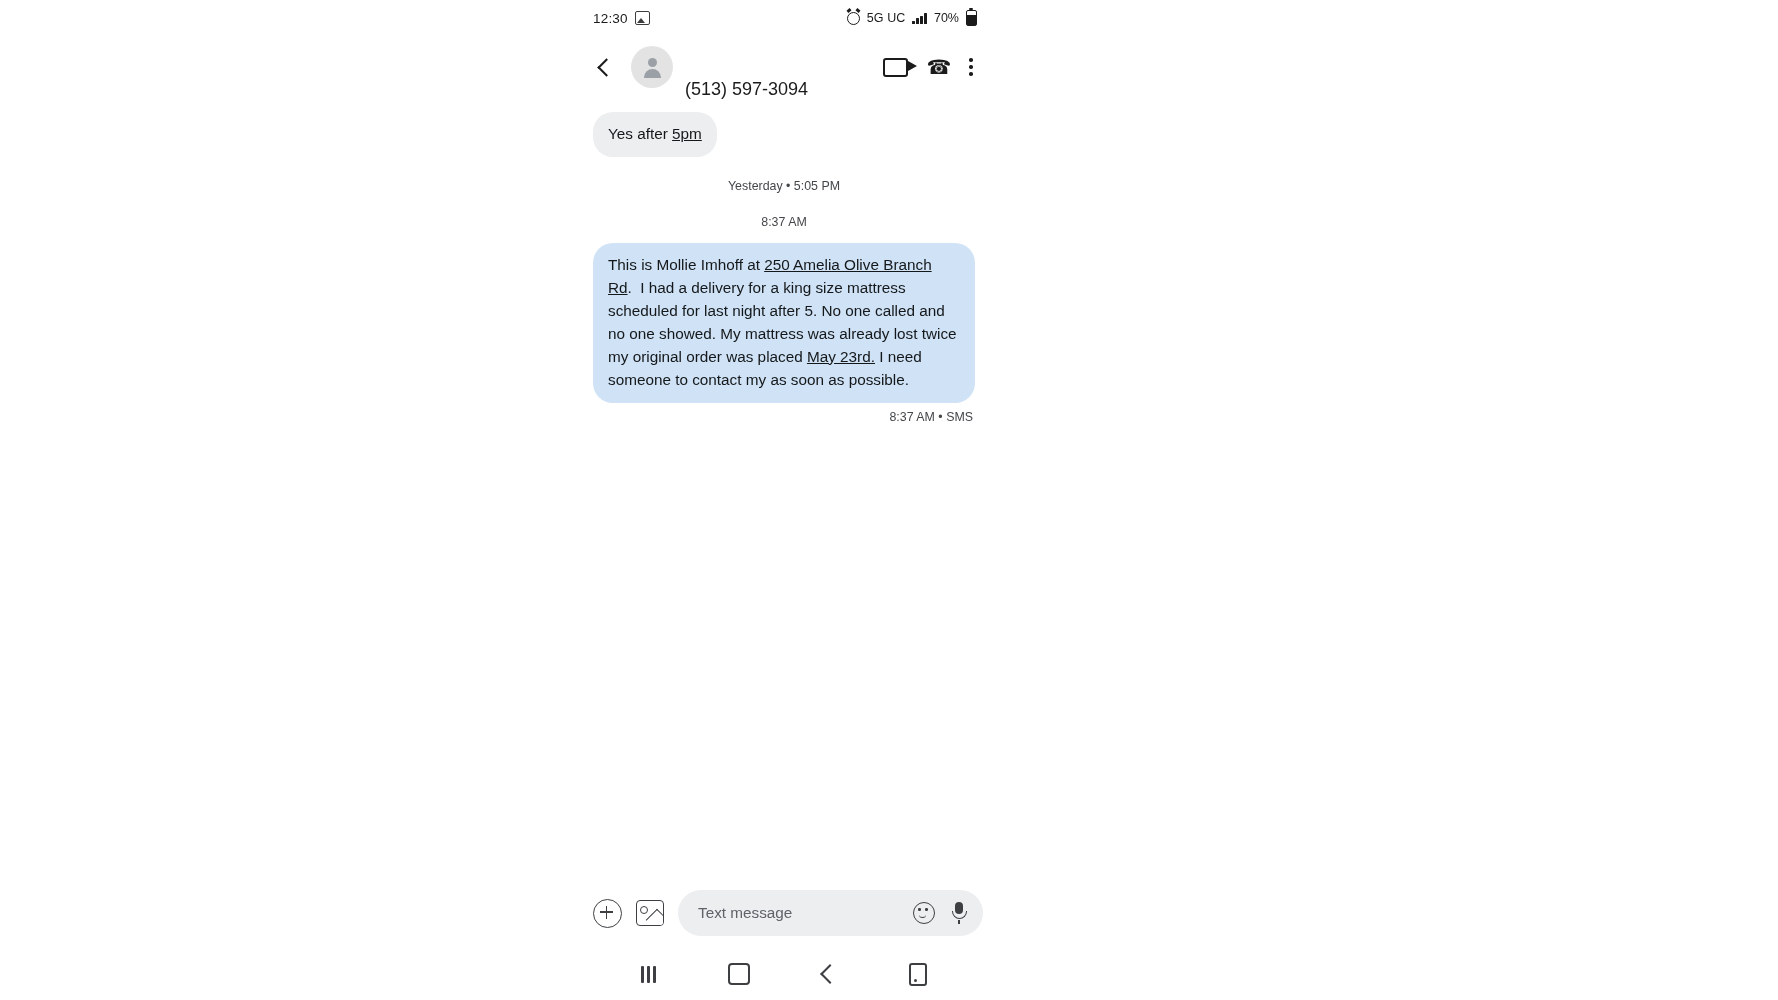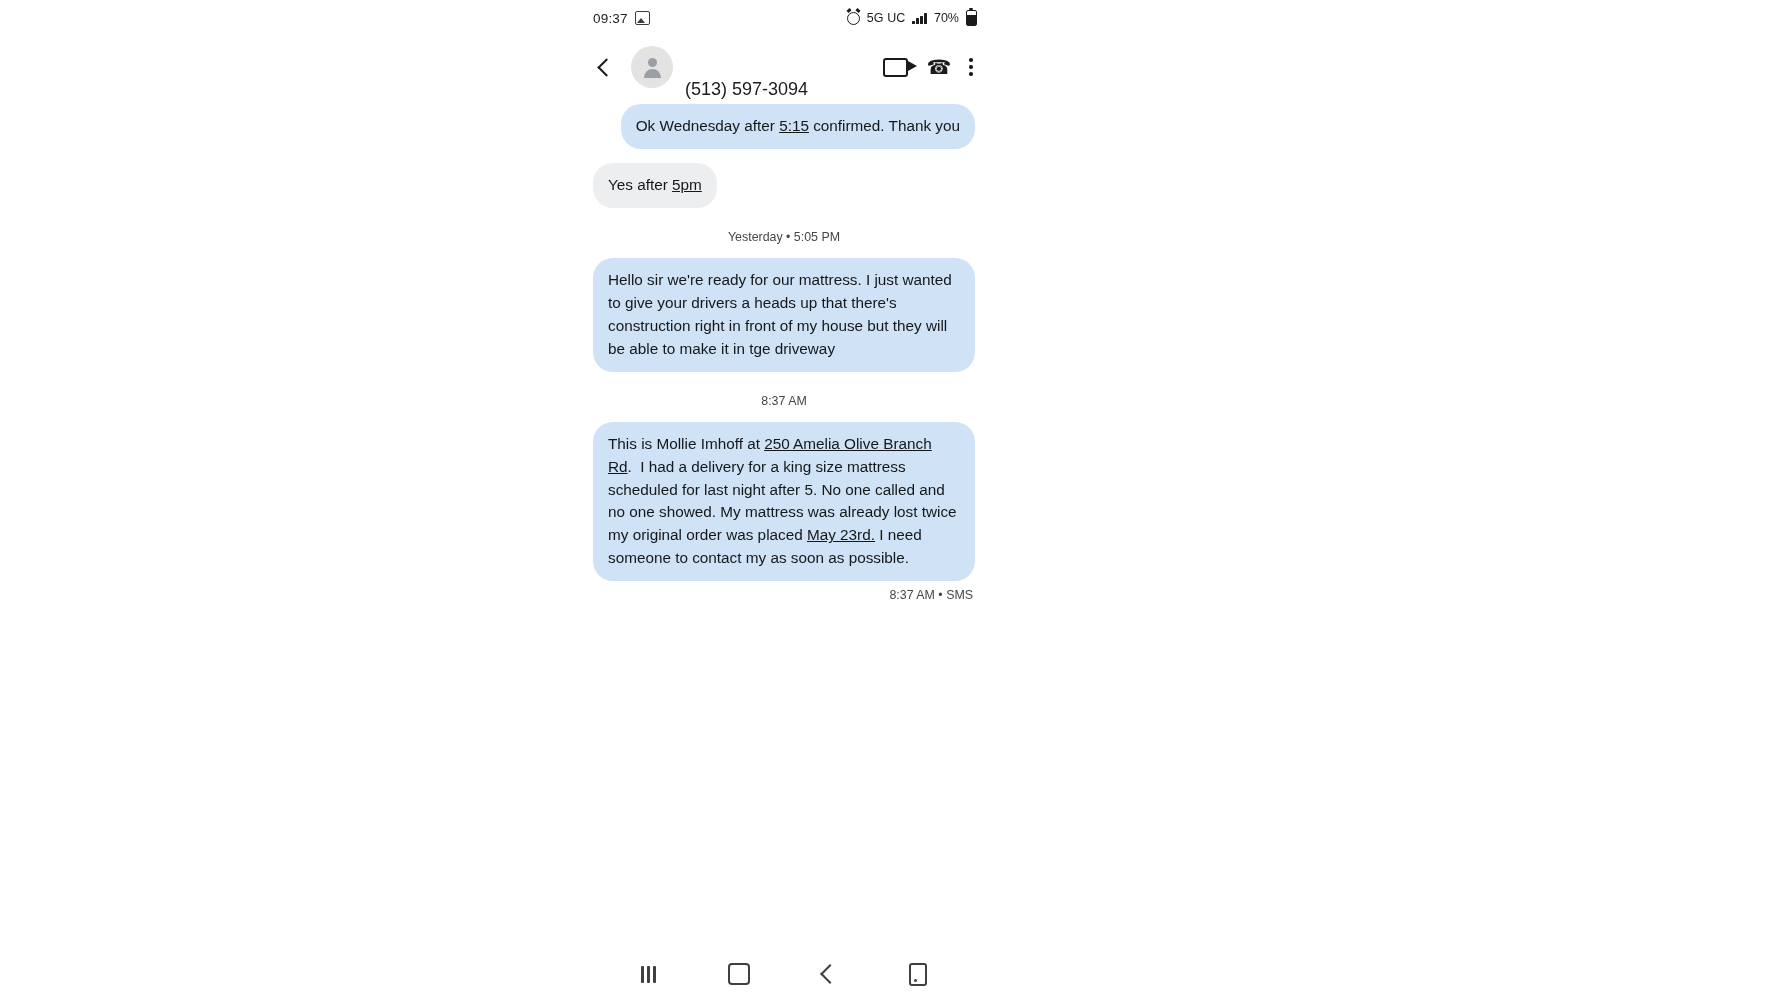--- a/index.html
+++ b/index.html
@@ -367,21 +367,21 @@
     background: #3d3f42;
   }
 </style>
 </head>
 <body>
 
 <div class="phone">
 
   <div class="status-bar">
     <div class="status-left">
-      <span class="status-time">09:37</span>
+      <span class="status-time">12:30</span>
       <span class="img-badge"></span>
     </div>
     <div class="status-right">
       <span class="alarm-icon"></span>
       <span class="net-label">5G UC</span>
       <span class="signal-bars">
           <i></i>
           <i></i>
           <i></i>
           <i></i>
@@ -411,53 +411,54 @@
             <i></i>
             <i></i>
             <i></i>
           </span>
       </div>
     </div>
   </div>
 
   <div class="thread">
 
-    <div class="row out">
-      <div class="bubble out">
-        <span>Ok Wednesday after <u>5:15</u> confirmed. Thank you</span>
-      </div>
-    </div>
 
     <div class="gap-sm"></div>
 
     <div class="row in">
       <div class="bubble in">
         <span>Yes after <u>5pm</u></span>
       </div>
     </div>
 
     <div class="timestamp">Yesterday • 5:05 PM</div>
 
-    <div class="row out">
-      <div class="bubble out">
-        <span>Hello sir we're ready for our mattress. I just wanted to give your drivers a heads up that there's construction right in front of my house but they will be able to make it in tge driveway</span>
-      </div>
-    </div>
 
     <div class="timestamp">8:37 AM</div>
 
     <div class="row out">
       <div class="bubble out">
         <span>This is Mollie Imhoff at <u>250 Amelia Olive Branch Rd</u>.&nbsp; I had a delivery for a king size mattress scheduled for last night after 5. No one called and no one showed. My mattress was already lost twice my original order was placed <u>May 23rd.</u> I need someone to contact my as soon as possible.</span>
       </div>
     </div>
 
     <div class="meta-right">8:37 AM • SMS</div>
   </div>
 
+  <div class="composer">
+    <div class="plus-btn"></div>
+    <div class="gallery-btn"></div>
+    <div class="input-pill">
+      <input type="text" placeholder="Text message" style="">
+      <span class="emoji-icon"></span>
+      <span class="mic-icon">
+          <span class="mic-stem"></span>
+        </span>
+    </div>
+  </div>
 
   <div class="navbar">
     <div class="nav-recents">
         <i></i>
         <i></i>
         <i></i>
       </div>
     <div class="nav-home"></div>
     <div class="nav-back"></div>
     <div class="nav-keyboard"></div>

